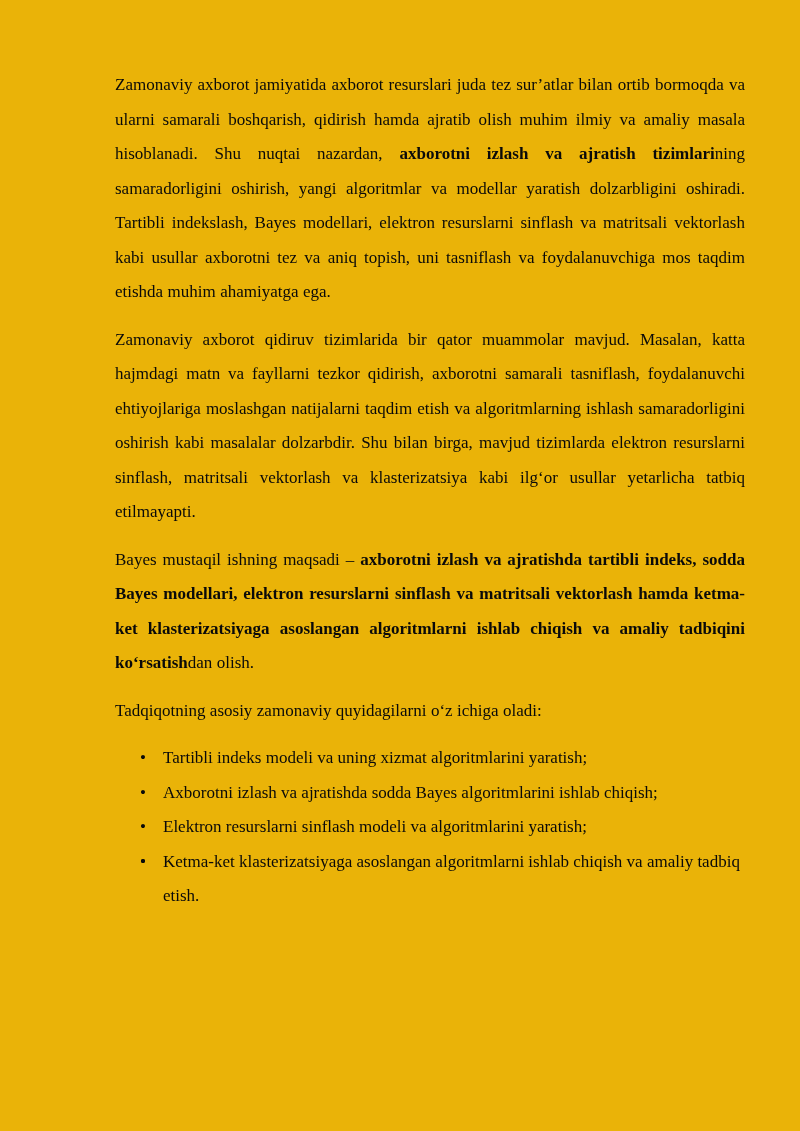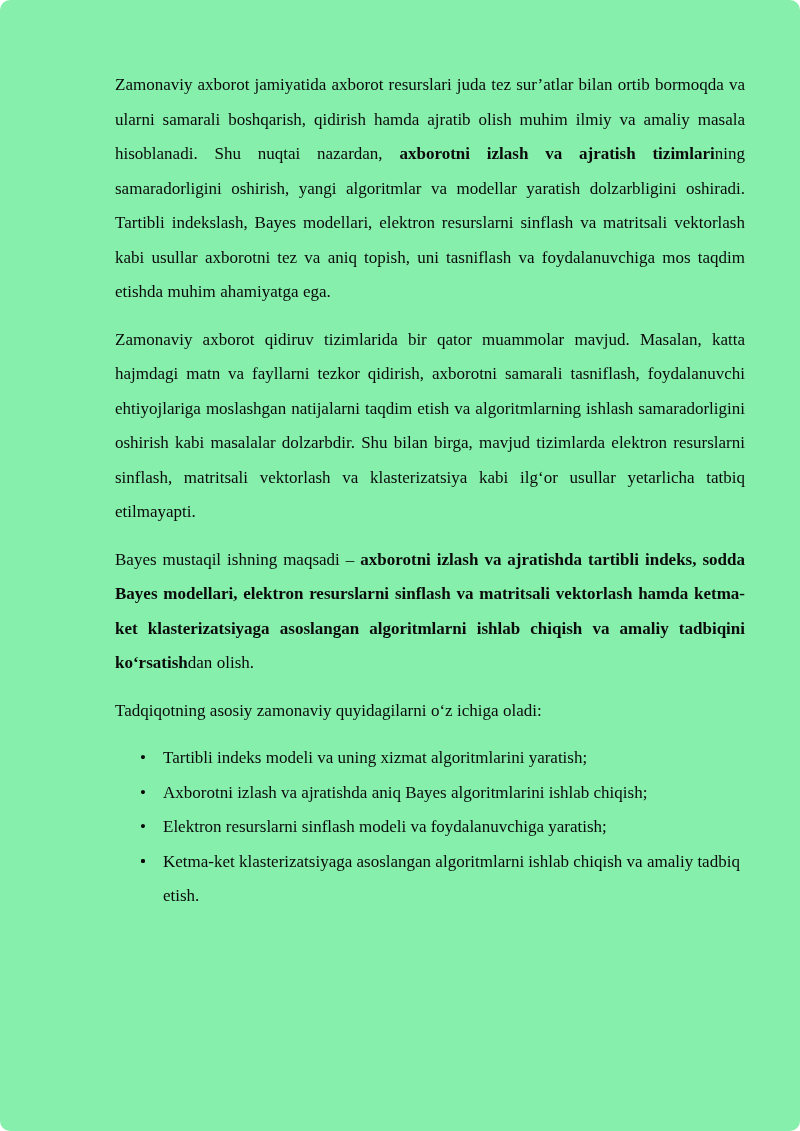--- a/index.html
+++ b/index.html
@@ -13,24 +13,23 @@
     height: 1131px;
     font-family: "Liberation Serif", "DejaVu Serif", serif;
     color: #0a0a0a;
     overflow: hidden;
   }
 
   .page {
     position: relative;
     width: 800px;
     height: 1131px;
-    background: #86efac;
+    background: #eab308;
     box-sizing: border-box;
     padding: 68px 56px 32px 115px;
-    border-radius: 10px;
   }
 
   .doc-body {
     width: 630px;
   }
 
   p.para {
     margin: 0 0 13px 0;
     font-size: 17px;
     line-height: 34.5px;
@@ -84,22 +83,22 @@
     <p class="para"><span>Zamonaviy axborot jamiyatida axborot resurslari juda tez sur’atlar bilan ortib bormoqda va ularni samarali boshqarish, qidirish hamda ajratib olish muhim ilmiy va amaliy masala hisoblanadi. Shu nuqtai nazardan, </span><span class="b">axborotni izlash va ajratish tizimlari</span><span>ning samaradorligini oshirish, yangi algoritmlar va modellar yaratish dolzarbligini oshiradi. Tartibli indekslash, Bayes modellari, elektron resurslarni sinflash va matritsali vektorlash kabi usullar axborotni tez va aniq topish, uni tasniflash va foydalanuvchiga mos taqdim etishda muhim ahamiyatga ega.</span></p>
 
     <p class="para"><span>Zamonaviy axborot qidiruv tizimlarida bir qator muammolar mavjud. Masalan, katta hajmdagi matn va fayllarni tezkor qidirish, axborotni samarali tasniflash, foydalanuvchi ehtiyojlariga moslashgan natijalarni taqdim etish va algoritmlarning ishlash samaradorligini oshirish kabi masalalar dolzarbdir. Shu bilan birga, mavjud tizimlarda elektron resurslarni sinflash, matritsali vektorlash va klasterizatsiya kabi ilg‘or usullar yetarlicha tatbiq etilmayapti.</span></p>
 
     <p class="para"><span>Bayes mustaqil ishning maqsadi – </span><span class="b">axborotni izlash va ajratishda tartibli indeks, sodda Bayes modellari, elektron resurslarni sinflash va matritsali vektorlash hamda ketma-ket klasterizatsiyaga asoslangan algoritmlarni ishlab chiqish va amaliy tadbiqini ko‘rsatish</span><span>dan olish.</span></p>
 
     <p class="para"><span>Tadqiqotning asosiy zamonaviy quyidagilarni o‘z ichiga oladi:</span></p>
 
     <ul class="task-list">
         <li><span class="bullet">•</span><span>Tartibli indeks modeli va uning xizmat algoritmlarini yaratish;</span></li>
-        <li><span class="bullet">•</span><span>Axborotni izlash va ajratishda aniq Bayes algoritmlarini ishlab chiqish;</span></li>
-        <li><span class="bullet">•</span><span>Elektron resurslarni sinflash modeli va foydalanuvchiga yaratish;</span></li>
+        <li><span class="bullet">•</span><span>Axborotni izlash va ajratishda sodda Bayes algoritmlarini ishlab chiqish;</span></li>
+        <li><span class="bullet">•</span><span>Elektron resurslarni sinflash modeli va algoritmlarini yaratish;</span></li>
         <li><span class="bullet">•</span></li>
         <li><span class="bullet">•</span><span>Ketma-ket klasterizatsiyaga asoslangan algoritmlarni ishlab chiqish va amaliy tadbiq etish.</span></li>
       </ul>
 
 
     <div class="spacer-bottom"></div>
   </div>
 </div>
 
 </body></html>

